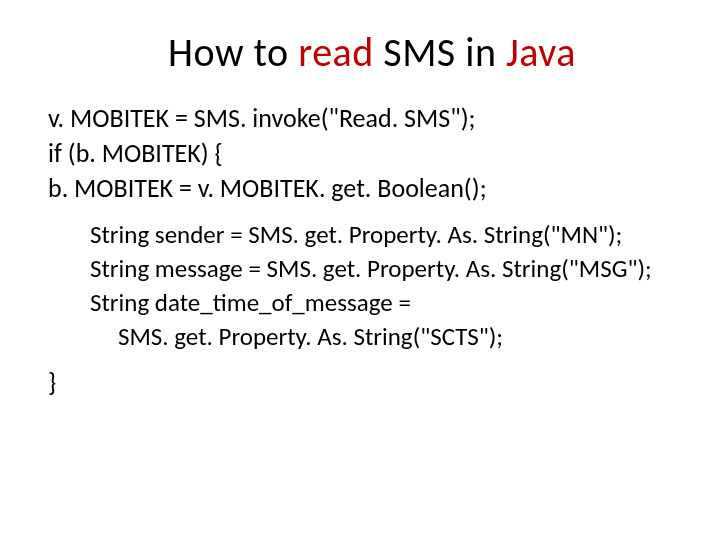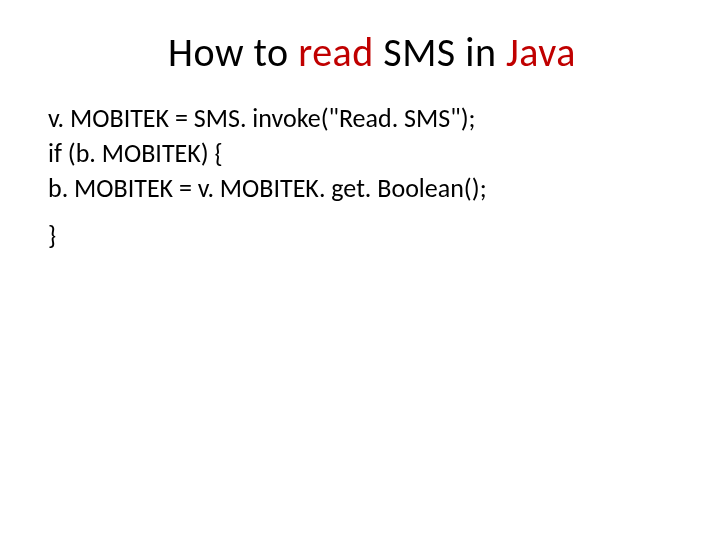--- a/index.html
+++ b/index.html
@@ -59,18 +59,24 @@
   <div class="title">
     <span>How to </span><span class="kw">read</span><span> SMS in </span><span class="kw">Java</span>
   </div>
 
   <div class="body">
     <div class="block1">
       <div>v. MOBITEK = SMS. invoke("Read. SMS");</div>
       <div>if (b. MOBITEK) {</div>
       <div>b. MOBITEK = v. MOBITEK. get. Boolean();</div>
     </div>
+    <div class="block2">
+      <div>String sender = SMS. get. Property. As. String("MN");</div>
+      <div>String message = SMS. get. Property. As. String("MSG");</div>
+      <div>String date_time_of_message =</div>
+      <div class="indent-more">SMS. get. Property. As. String("SCTS");</div>
+    </div>
     <div class="closebrace body" style="padding-left:0;">
       <div>}</div>
     </div>
   </div>
 
 </div>
 
 </body></html>

